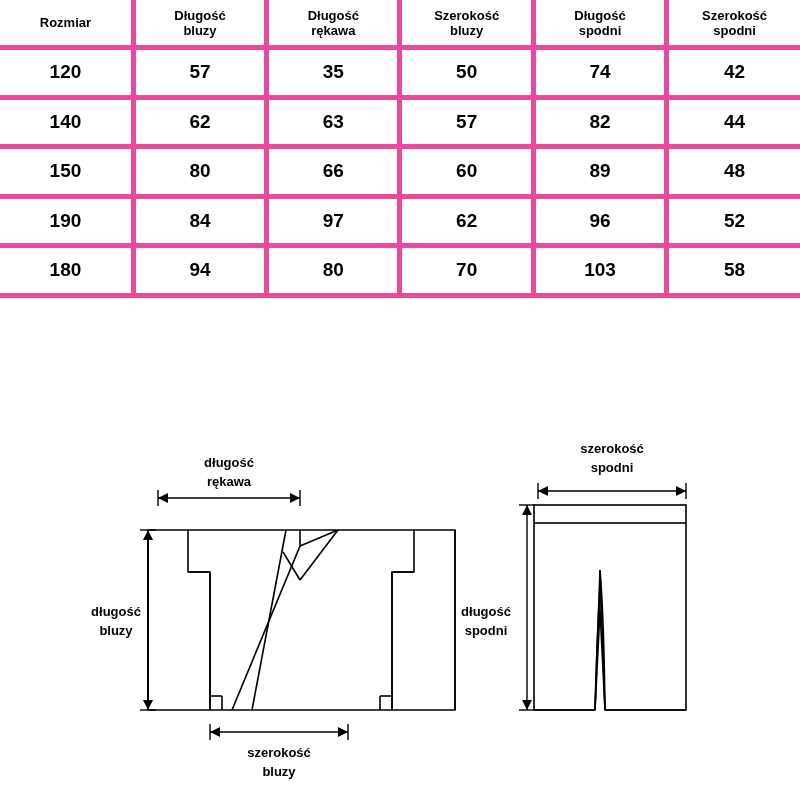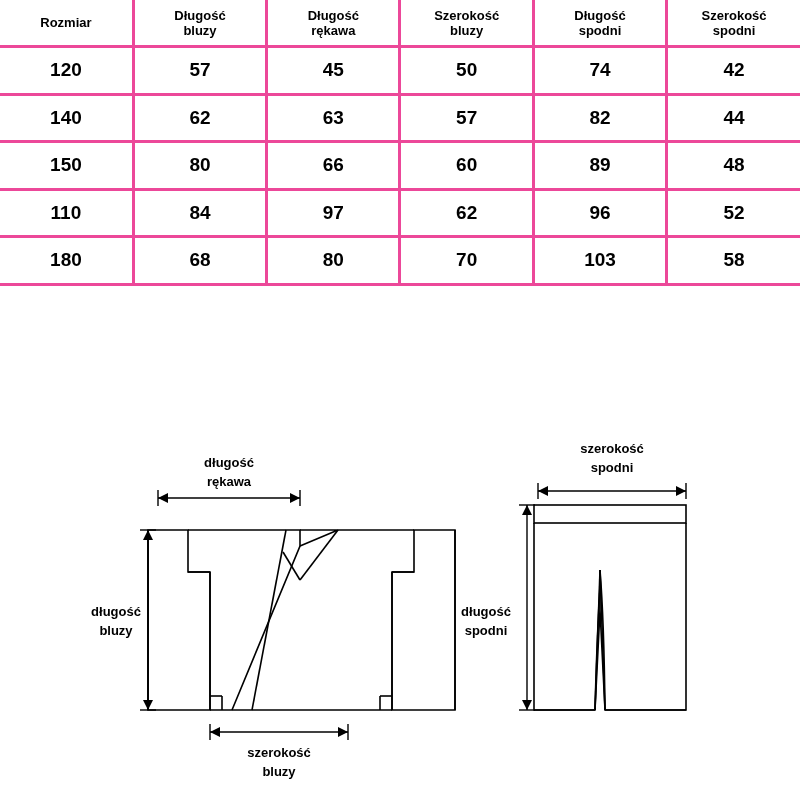--- a/index.html
+++ b/index.html
@@ -23,21 +23,21 @@
   
   .size-table {
     position: absolute;
     left: 0;
     top: 0;
     width: 800px;
     border-collapse: collapse;
     table-layout: fixed;
   }
   .size-table td, .size-table th {
-    border: 3px solid #ec4899;
+    border: 5px solid #ec4899;
     text-align: center;
     vertical-align: middle;
     padding: 0;
   }
   .size-table thead th {
     height: 45px;
     font-size: 13px;
     font-weight: bold;
     line-height: 15px;
   }
@@ -103,21 +103,21 @@
         <th>
           <span class="hdr-line">Szerokość</span>
           <span class="hdr-line">spodni</span>
         </th>
       </tr>
     </thead>
     <tbody>
       <tr>
         <td>120</td>
         <td>57</td>
-        <td>45</td>
+        <td>35</td>
         <td>50</td>
         <td>74</td>
         <td>42</td>
       </tr>
       <tr>
         <td>140</td>
         <td>62</td>
         <td>63</td>
         <td>57</td>
         <td>82</td>
@@ -125,30 +125,30 @@
       </tr>
       <tr>
         <td>150</td>
         <td>80</td>
         <td>66</td>
         <td>60</td>
         <td>89</td>
         <td>48</td>
       </tr>
       <tr>
-        <td>110</td>
+        <td>190</td>
         <td>84</td>
         <td>97</td>
         <td>62</td>
         <td>96</td>
         <td>52</td>
       </tr>
       <tr>
         <td>180</td>
-        <td>68</td>
+        <td>94</td>
         <td>80</td>
         <td>70</td>
         <td>103</td>
         <td>58</td>
       </tr>
     </tbody>
   </table>
 
   <div class="drawings">
     <svg width="800" height="380" viewBox="0 0 800 380" xmlns="http://www.w3.org/2000/svg">

